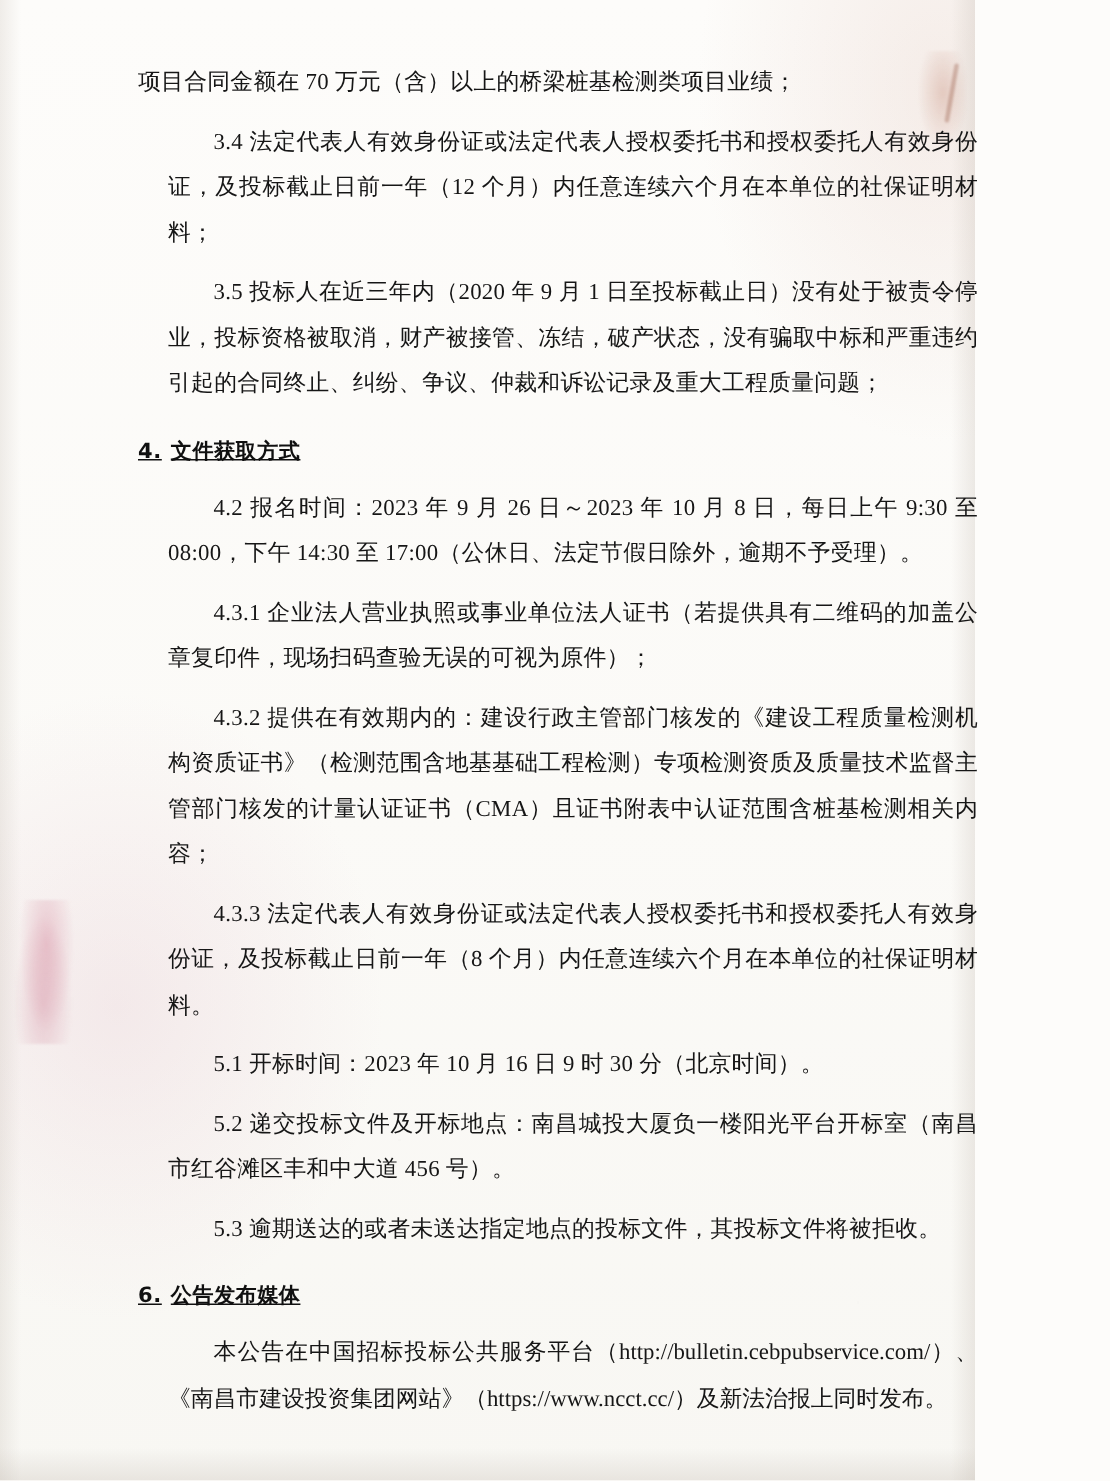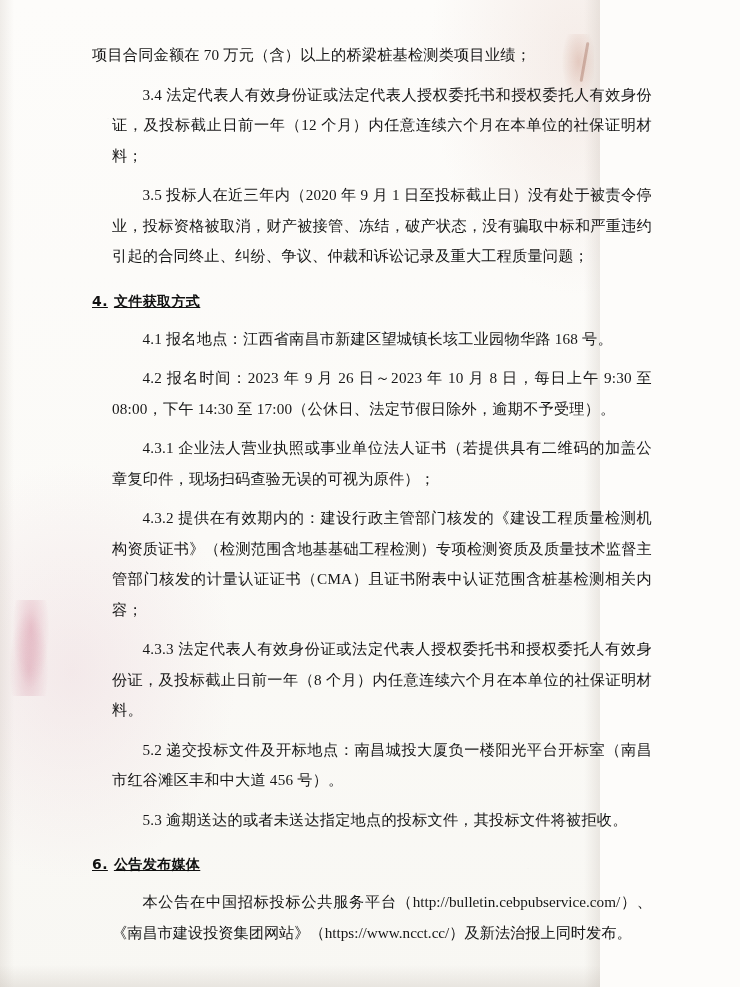--- a/index.html
+++ b/index.html
@@ -11,21 +11,21 @@
     height: 987px;
     background: #fdfcfa;
     font-family: "Liberation Serif", "DejaVu Serif", serif;
     color: #161616;
     position: relative;
     overflow: hidden;
   }
   .page {
     position: absolute;
     left: 0; top: 0;
-    width: 600px;
+    width: 650px;
     height: 987px;
     background:
       radial-gradient(ellipse at 12% 68%, rgba(228,196,206,0.30) 0%, rgba(253,252,250,0) 22%),
       radial-gradient(ellipse at 96% 6%, rgba(226,200,190,0.30) 0%, rgba(253,252,250,0) 18%),
       linear-gradient(180deg, #fdfcfa 0%, #fbfaf7 55%, #f8f7f3 100%);
   }
   
   .grain {
     position: absolute;
     inset: 0;
@@ -138,26 +138,26 @@
 
   <div class="content">
 
     <p class="para">项目合同金额在 70 万元（含）以上的桥梁桩基检测类项目业绩；</p>
     <p class="para indent">3.4 法定代表人有效身份证或法定代表人授权委托书和授权委托人有效身份证，及投标截止日前一年（12 个月）内任意连续六个月在本单位的社保证明材料；</p>
     <p class="para indent">3.5 投标人在近三年内（2020 年 9 月 1 日至投标截止日）没有处于被责令停业，投标资格被取消，财产被接管、冻结，破产状态，没有骗取中标和严重违约引起的合同终止、纠纷、争议、仲裁和诉讼记录及重大工程质量问题；</p>
 
     <h2 class="heading">
       <span class="num">4.</span><span>文件获取方式</span>
     </h2>
-    <p class="para indent">4.1 报名地点：江西省南昌市新建区望城镇长垓工业园物华路 168 号。</p>
     <p class="para indent">4.2 报名时间：2023 年 9 月 26 日～2023 年 10 月 8 日，每日上午 9:30 至 08:00，下午 14:30 至 17:00（公休日、法定节假日除外，逾期不予受理）。</p>
     <p class="para indent">4.3.1 企业法人营业执照或事业单位法人证书（若提供具有二维码的加盖公章复印件，现场扫码查验无误的可视为原件）；</p>
     <p class="para indent">4.3.2 提供在有效期内的：建设行政主管部门核发的《建设工程质量检测机构资质证书》（检测范围含地基基础工程检测）专项检测资质及质量技术监督主管部门核发的计量认证证书（CMA）且证书附表中认证范围含桩基检测相关内容；</p>
     <p class="para indent">4.3.3 法定代表人有效身份证或法定代表人授权委托书和授权委托人有效身份证，及投标截止日前一年（8 个月）内任意连续六个月在本单位的社保证明材料。</p>
 
+    <p class="para indent">5.1 开标时间：2023 年 10 月 16 日 9 时 30 分（北京时间）。</p>
     <p class="para indent">5.2 递交投标文件及开标地点：南昌城投大厦负一楼阳光平台开标室（南昌市红谷滩区丰和中大道 456 号）。</p>
     <p class="para indent">5.3 逾期送达的或者未送达指定地点的投标文件，其投标文件将被拒收。</p>
 
     <h2 class="heading">
       <span class="num">6.</span><span>公告发布媒体</span>
     </h2>
     <p class="para indent mono-url">本公告在中国招标投标公共服务平台（http://bulletin.cebpubservice.com/）、《南昌市建设投资集团网站》（https://www.ncct.cc/）及新法治报上同时发布。</p>
 
   </div>
 </div>

